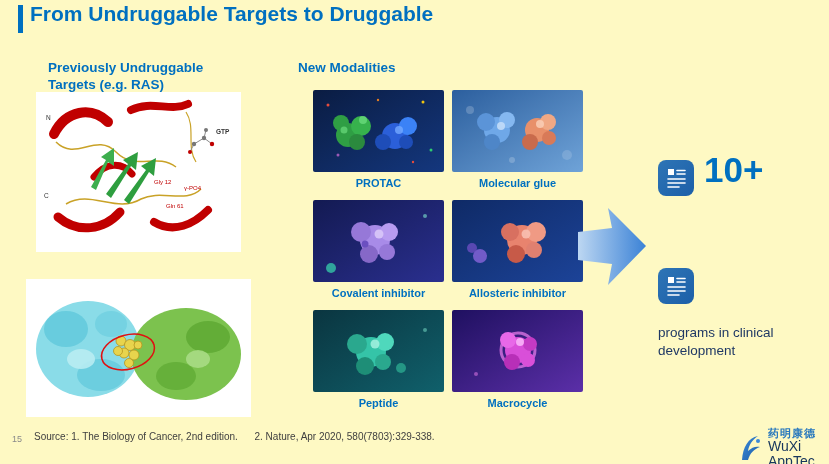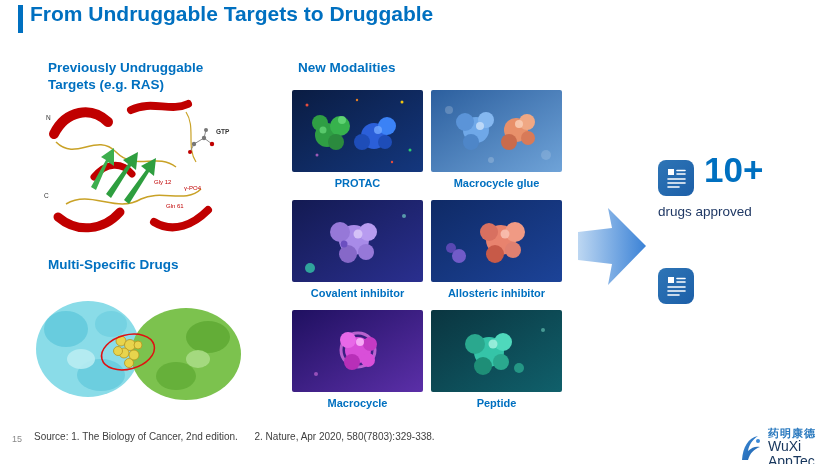--- a/index.html
+++ b/index.html
@@ -1,29 +1,29 @@
 <!DOCTYPE html>
 <html><head>
 <meta charset="utf-8">
 <style>
   html,body{margin:0;padding:0;background:#e9e9e9;}
-  .slide{position:relative;width:829px;height:464px;background:#ffffff;overflow:hidden;
+  .slide{position:relative;width:829px;height:464px;background:#fef9c3;overflow:hidden;
          font-family:"Liberation Sans", sans-serif;}
   
   .title-bar{position:absolute;left:18px;top:5px;width:5px;height:28px;background:#0070C0;}
   .slide-title{position:absolute;left:30px;top:2px;font-size:21px;font-weight:bold;color:#0070C0;}
   
   .h-blue{position:absolute;font-size:13.5px;font-weight:bold;color:#0070C0;line-height:1.25;}
   .undrug-heading{left:48px;top:60px;width:200px;}
   .multispec-heading{left:48px;top:257px;width:220px;}
   .protein-fig{position:absolute;left:36px;top:92px;width:205px;height:160px;}
   .surface-fig{position:absolute;left:26px;top:279px;width:225px;height:138px;}
   
   .modal-heading{left:298px;top:60px;width:200px;}
-  .modal-grid{position:absolute;left:292px;top:90px;display:grid;
+  .modal-grid{position:absolute;left:313px;top:90px;display:grid;
               grid-template-columns:131px 131px;column-gap:8px;row-gap:6px;}
   .tile{width:131px;}
   .tile-img{width:131px;height:82px;border-radius:2px;overflow:hidden;line-height:0;}
   .tile-label{width:131px;text-align:center;font-size:11px;font-weight:bold;color:#0070C0;
               padding-top:5px;height:17px;}
   
   .big-arrow{position:absolute;left:576px;top:200px;width:72px;height:92px;line-height:0;}
   
   .stat-icon{position:absolute;width:36px;height:36px;line-height:0;}
   .stat-icon-1{left:658px;top:160px;}
@@ -87,21 +87,20 @@
 
       <text x="10" y="28" font-size="6.5" fill="#333333">N</text>
       <text x="8" y="106" font-size="6.5" fill="#333333">C</text>
       <text x="180" y="42" font-size="6.5" font-weight="bold" fill="#333333">GTP</text>
       <text x="118" y="92" font-size="6" fill="#C00000">Gly 12</text>
       <text x="148" y="98" font-size="6" fill="#C00000">γ-PO4</text>
       <text x="130" y="116" font-size="6" fill="#C00000">Gln 61</text>
     </svg>
   </div>
 
-  <div class="h-blue multispec-heading">Multi-Specific Drugs</div>
 
   <div class="surface-fig">
     <svg viewBox="0 0 225 138" width="225" height="138">
       <rect width="225" height="138" fill="#ffffff"></rect>
 
       <ellipse cx="62" cy="70" rx="52" ry="48" fill="#8ADCE8"></ellipse>
       <ellipse cx="40" cy="50" rx="22" ry="18" fill="#5FC8DB" opacity="0.8"></ellipse>
       <ellipse cx="75" cy="96" rx="24" ry="16" fill="#5FC8DB" opacity="0.7"></ellipse>
       <ellipse cx="55" cy="80" rx="14" ry="10" fill="#B8ECF2" opacity="0.9"></ellipse>
       <ellipse cx="85" cy="45" rx="16" ry="13" fill="#6FD0E0" opacity="0.8"></ellipse>
@@ -179,21 +178,21 @@
           <circle cx="55" cy="30" r="8" fill="#85B8F0"></circle>
             <circle cx="40" cy="52" r="8" fill="#4E86C8"></circle>
           <circle cx="49" cy="36" r="4" fill="#C2DCF8" opacity="0.9"></circle>
           <circle cx="85" cy="40" r="12" fill="#E8906A"></circle>
             <circle cx="96" cy="32" r="8" fill="#F0A884"></circle>
           <circle cx="78" cy="52" r="8" fill="#C96B4C"></circle>
             <circle cx="97" cy="48" r="7" fill="#D87A58"></circle>
           <circle cx="88" cy="34" r="4" fill="#F8CBB2" opacity="0.9"></circle>
         </svg>
       </div>
-      <div class="tile-label">Macrocycle glue</div>
+      <div class="tile-label">Molecular glue</div>
     </div>
 
     <div class="tile">
       <div class="tile-img">
         <svg viewBox="0 0 131 82" width="131" height="82">
           <defs>
               <linearGradient id="bg3" x1="0" y1="0" x2="1" y2="1">
             <stop offset="0" stop-color="#131A52"></stop>
                 <stop offset="1" stop-color="#2A2F8F"></stop>
           </linearGradient>
@@ -233,60 +232,60 @@
             <circle cx="74" cy="34" r="4.5" fill="#F8BFB0" opacity="0.9"></circle>
         </svg>
       </div>
       <div class="tile-label">Allosteric inhibitor</div>
     </div>
 
     <div class="tile">
       <div class="tile-img">
         <svg viewBox="0 0 131 82" width="131" height="82">
           <defs>
+              <linearGradient id="bg5" x1="0" y1="0" x2="1" y2="1">
+            <stop offset="0" stop-color="#0A3540"></stop>
+                <stop offset="1" stop-color="#10606B"></stop>
+          </linearGradient>
+            </defs>
+          <rect width="131" height="82" fill="url(#bg5)"></rect>
+          <circle cx="112" cy="20" r="2" fill="#7FE8D0" opacity="0.5"></circle>
+          <circle cx="58" cy="42" r="15" fill="#35C4A8"></circle>
+            <circle cx="44" cy="34" r="10" fill="#2AA88E"></circle>
+          <circle cx="72" cy="32" r="9" fill="#4FD8BC"></circle>
+            <circle cx="52" cy="56" r="9" fill="#1E8E77"></circle>
+          <circle cx="70" cy="52" r="8" fill="#2AA88E"></circle>
+            <circle cx="62" cy="34" r="4.5" fill="#9FF0DD" opacity="0.9"></circle>
+          <circle cx="88" cy="58" r="5" fill="#2AA88E" opacity="0.8"></circle>
+        </svg>
+      </div>
+      <div class="tile-label">Peptide</div>
+    </div>
+
+    <div class="tile">
+      <div class="tile-img">
+        <svg viewBox="0 0 131 82" width="131" height="82">
+          <defs>
               <linearGradient id="bg6" x1="0" y1="0" x2="1" y2="1">
             <stop offset="0" stop-color="#1F1060"></stop>
                 <stop offset="1" stop-color="#5B2FA8"></stop>
           </linearGradient>
             </defs>
           <rect width="131" height="82" fill="url(#bg6)"></rect>
           <circle cx="66" cy="40" r="17" fill="none" stroke="#F07FF0" stroke-width="3" opacity="0.7"></circle>
           <circle cx="66" cy="40" r="13" fill="#D94FD9"></circle>
             <circle cx="56" cy="30" r="8" fill="#E868E8"></circle>
           <circle cx="78" cy="34" r="7" fill="#C43AC4"></circle>
             <circle cx="60" cy="52" r="8" fill="#B82FB8"></circle>
           <circle cx="76" cy="50" r="7" fill="#D94FD9"></circle>
             <circle cx="68" cy="32" r="4" fill="#F8B2F8" opacity="0.9"></circle>
           <circle cx="24" cy="64" r="2" fill="#F07FF0" opacity="0.5"></circle>
         </svg>
       </div>
       <div class="tile-label">Macrocycle</div>
-    </div>
-
-    <div class="tile">
-      <div class="tile-img">
-        <svg viewBox="0 0 131 82" width="131" height="82">
-          <defs>
-              <linearGradient id="bg5" x1="0" y1="0" x2="1" y2="1">
-            <stop offset="0" stop-color="#0A3540"></stop>
-                <stop offset="1" stop-color="#10606B"></stop>
-          </linearGradient>
-            </defs>
-          <rect width="131" height="82" fill="url(#bg5)"></rect>
-          <circle cx="112" cy="20" r="2" fill="#7FE8D0" opacity="0.5"></circle>
-          <circle cx="58" cy="42" r="15" fill="#35C4A8"></circle>
-            <circle cx="44" cy="34" r="10" fill="#2AA88E"></circle>
-          <circle cx="72" cy="32" r="9" fill="#4FD8BC"></circle>
-            <circle cx="52" cy="56" r="9" fill="#1E8E77"></circle>
-          <circle cx="70" cy="52" r="8" fill="#2AA88E"></circle>
-            <circle cx="62" cy="34" r="4.5" fill="#9FF0DD" opacity="0.9"></circle>
-          <circle cx="88" cy="58" r="5" fill="#2AA88E" opacity="0.8"></circle>
-        </svg>
-      </div>
-      <div class="tile-label">Peptide</div>
     </div>
 
   </div>
 
   <div class="big-arrow">
     <svg viewBox="0 0 72 92" width="72" height="92">
       <defs>
           <linearGradient id="ag" x1="0" y1="0" x2="1" y2="0">
         <stop offset="0" stop-color="#BDD7F2"></stop>
             <stop offset="1" stop-color="#3B82D6"></stop>
@@ -309,41 +308,41 @@
       <g stroke="#ffffff" stroke-width="1.6" stroke-linecap="round">
         <line x1="19" y1="10.5" x2="27" y2="10.5"></line>
           <line x1="19" y1="14" x2="27" y2="14"></line>
         <line x1="10" y1="19" x2="27" y2="19"></line>
           <line x1="10" y1="23" x2="27" y2="23"></line>
         <line x1="10" y1="27" x2="21" y2="27"></line>
       </g>
     </svg>
   </div>
   <div class="stat-value stat-value-1">10+</div>
-  <div class="stat-label stat-label-1">drugs approved</div>
 
   <div class="stat-icon stat-icon-2">
     <svg viewBox="0 0 36 36" width="36" height="36">
       <defs>
           <linearGradient id="ig2" x1="0" y1="0" x2="1" y2="1">
         <stop offset="0" stop-color="#2E75B6"></stop>
             <stop offset="1" stop-color="#1C5FA8"></stop>
       </linearGradient>
         </defs>
       <rect width="36" height="36" rx="8" fill="url(#ig2)"></rect>
       <rect x="10" y="9" width="6" height="6" fill="#ffffff"></rect>
       <g stroke="#ffffff" stroke-width="1.6" stroke-linecap="round">
         <line x1="19" y1="10.5" x2="27" y2="10.5"></line>
           <line x1="19" y1="14" x2="27" y2="14"></line>
         <line x1="10" y1="19" x2="27" y2="19"></line>
           <line x1="10" y1="23" x2="27" y2="23"></line>
         <line x1="10" y1="27" x2="21" y2="27"></line>
       </g>
     </svg>
   </div>
+  <div class="stat-label stat-label-2">programs in clinical development</div>
 
   <div class="page-number">15</div>
   <div class="footer-source">Source: 1. The Biology of Cancer, 2nd edition.      2. Nature, Apr 2020, 580(7803):329-338.</div>
 
   <div class="logo">
     <div class="logo-mark">
       <svg viewBox="0 0 28 30" width="28" height="30">
         <defs>
             <linearGradient id="lg" x1="0" y1="0" x2="1" y2="1">
           <stop offset="0" stop-color="#3B8AD8"></stop>

